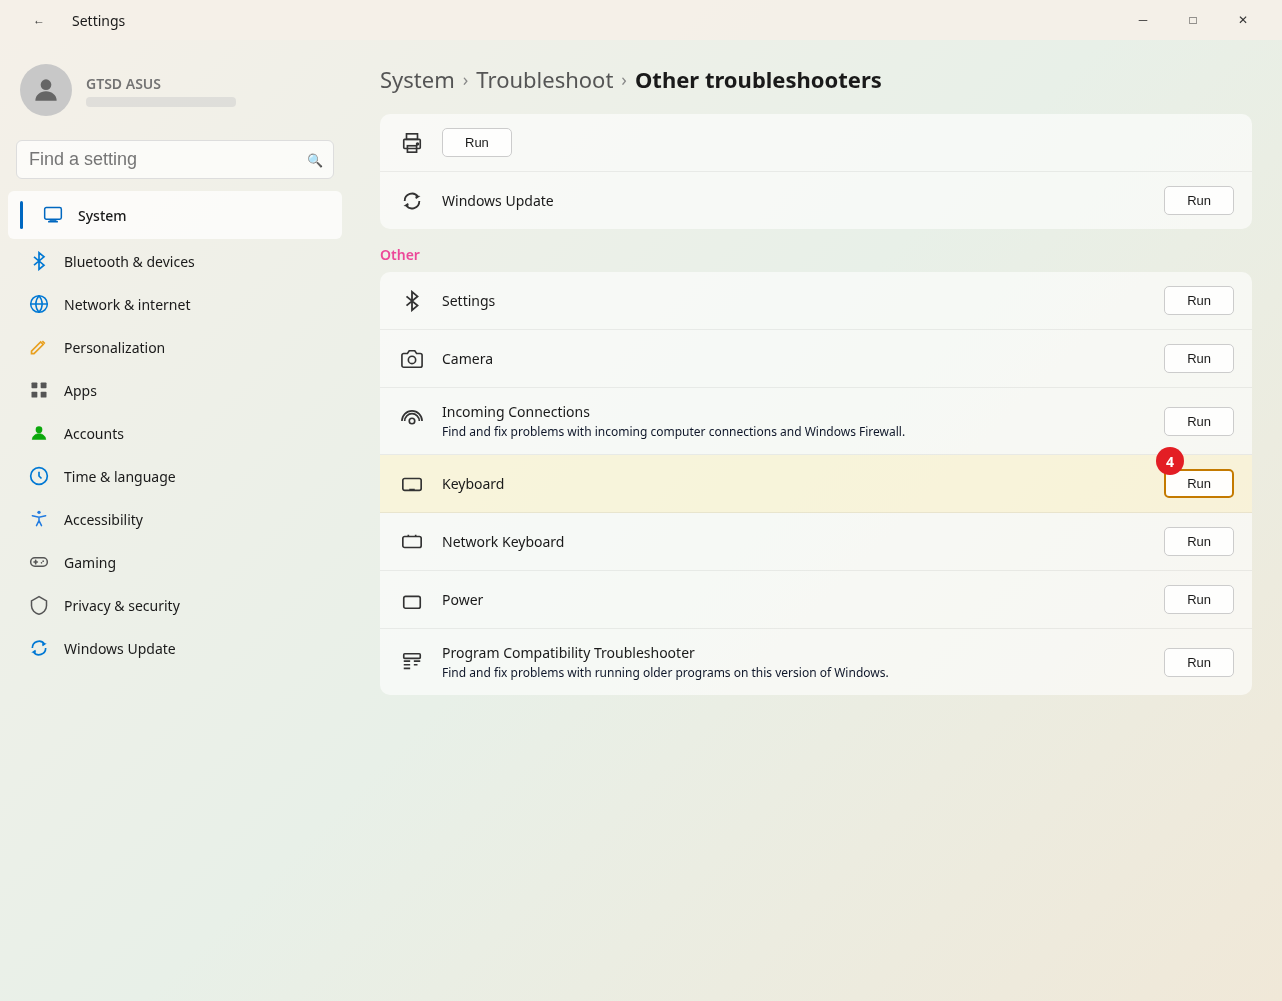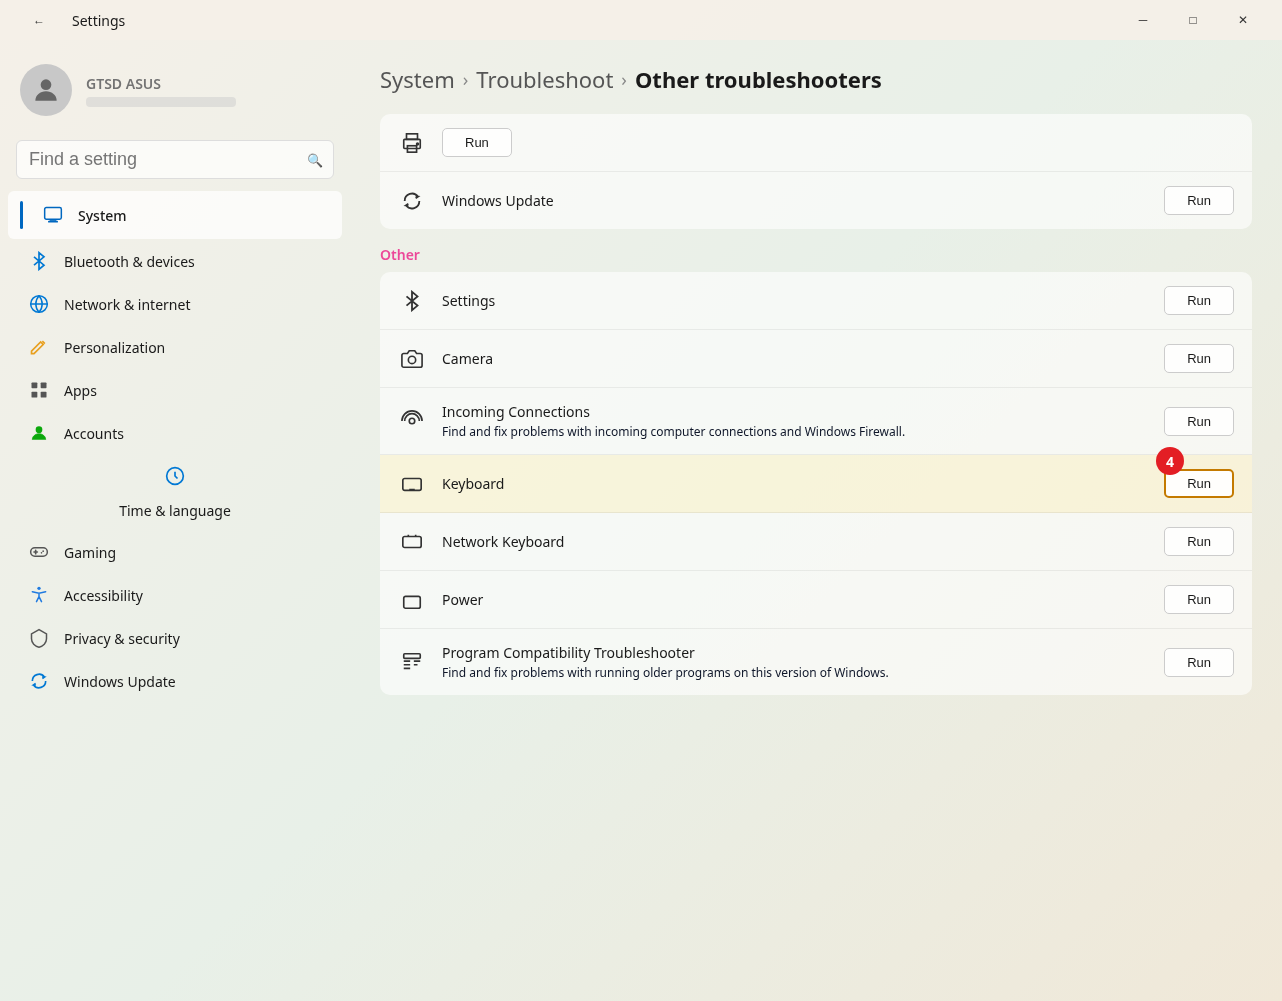--- a/index.html
+++ b/index.html
@@ -339,46 +339,46 @@
         </div>
         <div class="nav-item" style="position: relative;">
           <div class="nav-item-icon accounts">
             <svg width="20" height="20" viewBox="0 0 24 24" fill="#0ba80b">
               <circle cx="12" cy="8" r="4"></circle>
               <path d="M4 20c0-4 3.6-7 8-7s8 3 8 7" stroke="#0ba80b" fill="#0ba80b"></path>
             </svg>
           </div>
           <span>Accounts</span>
         </div>
-        <div class="nav-item" style="position: relative; flex-direction: column;">
+        <div class="nav-item" style="position: relative;">
           <div class="nav-item-icon time">
             <svg width="20" height="20" viewBox="0 0 24 24" fill="none" stroke="#0078d4" stroke-width="2">
               <circle cx="12" cy="12" r="10"></circle>
               <path d="M12 7v5l3 3"></path>
             </svg>
           </div>
           <span>Time &amp; language</span>
         </div>
         <div class="nav-item" style="position: relative;">
+          <div class="nav-item-icon accessibility">
+            <svg width="20" height="20" viewBox="0 0 24 24" fill="#1f7ae0">
+              <circle cx="12" cy="4" r="2"></circle>
+              <path d="M4 8l8 2 8-2M12 10v4l-3 6M12 14l3 6" stroke="#1f7ae0" stroke-width="1.8" fill="none" stroke-linecap="round"></path>
+            </svg>
+          </div>
+          <span>Accessibility</span>
+        </div>
+        <div class="nav-item" style="position: relative;">
           <div class="nav-item-icon gaming">
             <svg width="20" height="20" viewBox="0 0 24 24" fill="#555" stroke="#555" stroke-width="1">
               <path d="M6 12h4M8 10v4M17 11h.01M15 13h.01" stroke="#555" stroke-width="2" stroke-linecap="round"></path>
               <rect x="2" y="7" width="20" height="10" rx="5" fill="none" stroke="#555" stroke-width="1.8"></rect>
             </svg>
           </div>
           <span>Gaming</span>
-        </div>
-        <div class="nav-item" style="position: relative;">
-          <div class="nav-item-icon accessibility">
-            <svg width="20" height="20" viewBox="0 0 24 24" fill="#1f7ae0">
-              <circle cx="12" cy="4" r="2"></circle>
-              <path d="M4 8l8 2 8-2M12 10v4l-3 6M12 14l3 6" stroke="#1f7ae0" stroke-width="1.8" fill="none" stroke-linecap="round"></path>
-            </svg>
-          </div>
-          <span>Accessibility</span>
         </div>
         <div class="nav-item" style="position: relative;">
           <div class="nav-item-icon privacy">
             <svg width="20" height="20" viewBox="0 0 24 24" fill="none" stroke="#555" stroke-width="1.8">
               <path d="M12 2L3 7v6c0 5 4 9 9 10 5-1 9-5 9-10V7L12 2z"></path>
             </svg>
           </div>
           <span>Privacy &amp; security</span>
         </div>
         <div class="nav-item" style="position: relative;">

